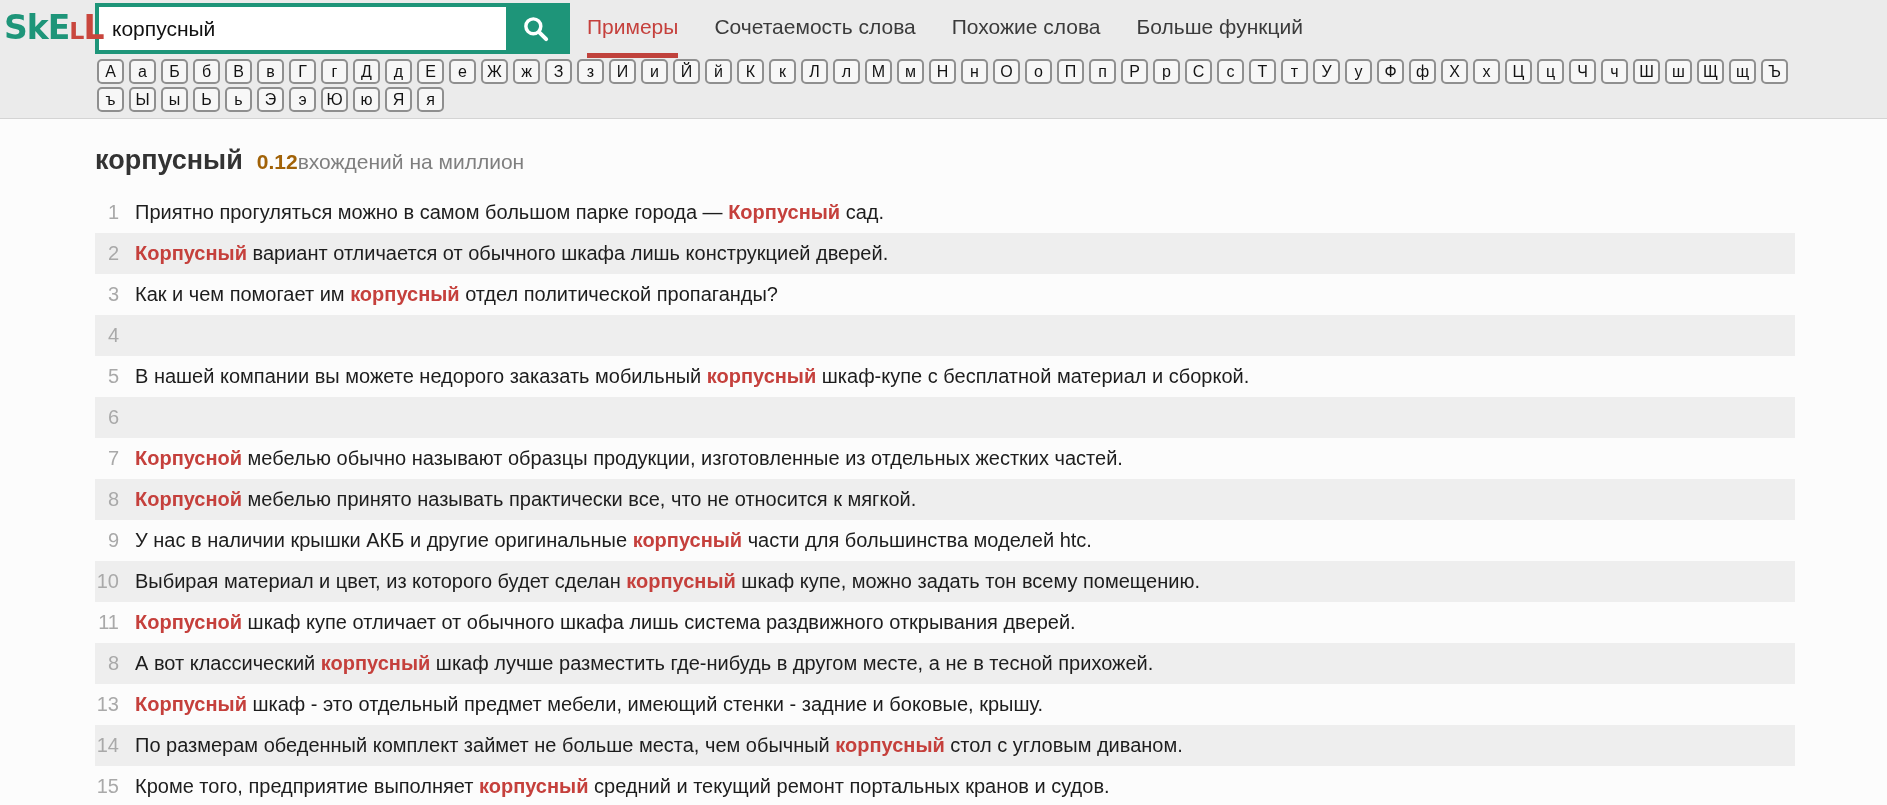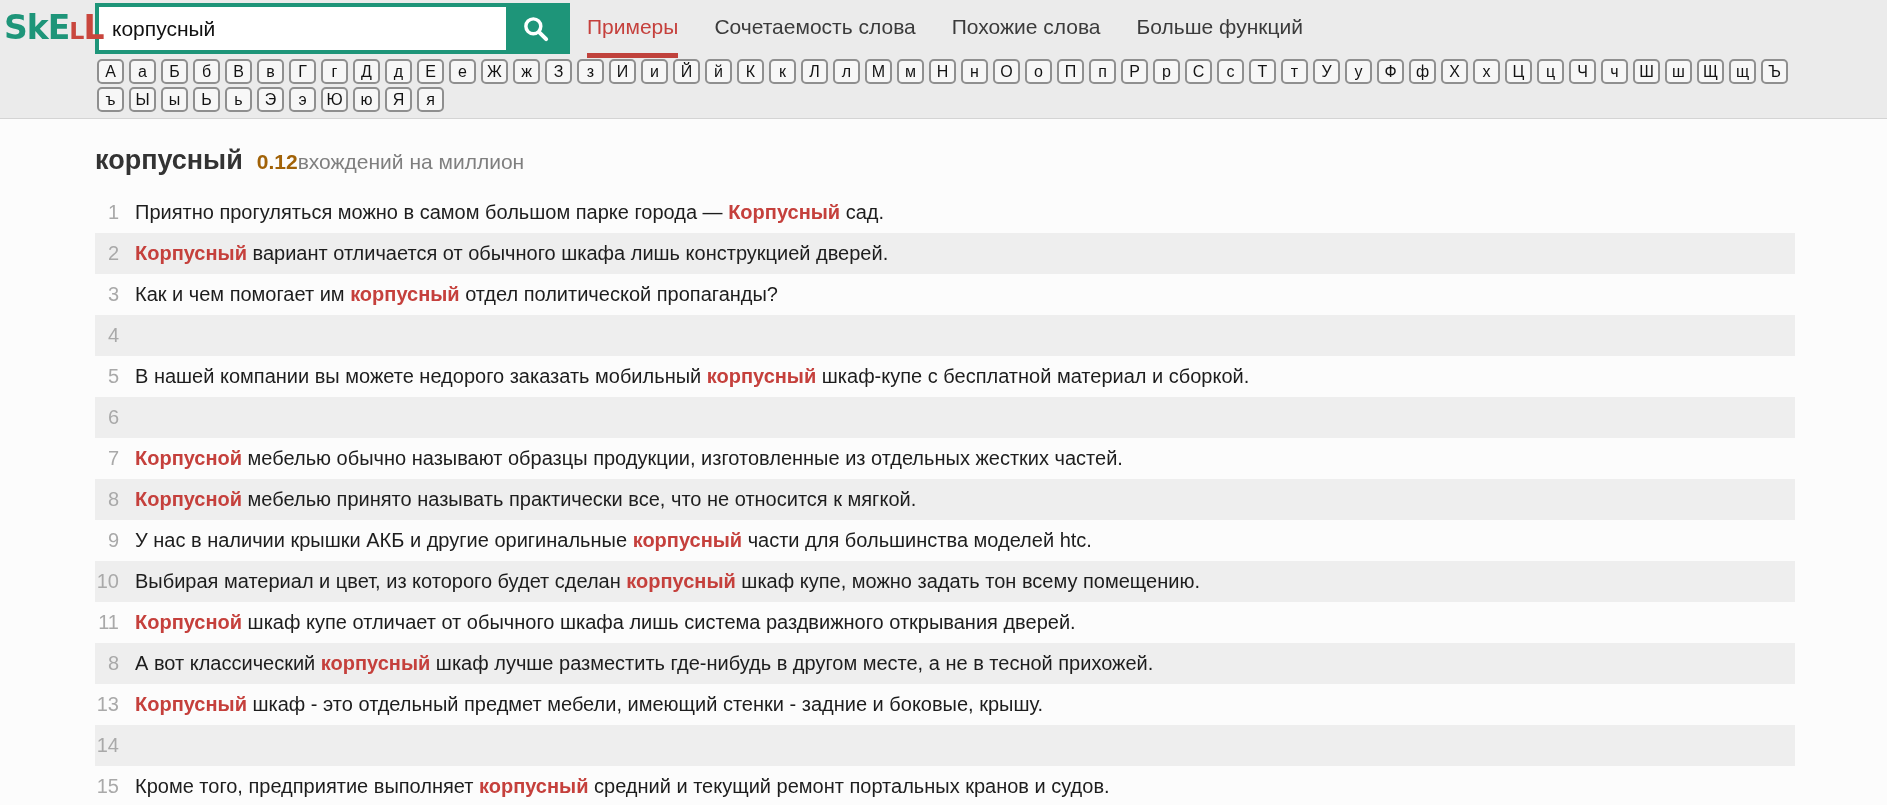--- a/index.html
+++ b/index.html
@@ -202,19 +202,20 @@
       <div class="row">
         <span class="num">8</span>
         <span class="txt"><span>А вот классический </span><span class="kw">корпусный</span><span> шкаф лучше разместить где-нибудь в другом месте, а не в тесной прихожей.</span></span>
       </div>
       <div class="row">
         <span class="num">13</span>
         <span class="txt"><span></span><span class="kw">Корпусный</span><span> шкаф - это отдельный предмет мебели, имеющий стенки - задние и боковые, крышу.</span></span>
       </div>
       <div class="row">
         <span class="num">14</span>
+        <span class="txt"><span>По размерам обеденный комплект займет не больше места, чем обычный </span><span class="kw">корпусный</span><span> стол с угловым диваном.</span></span>
       </div>
       <div class="row">
         <span class="num">15</span>
         <span class="txt"><span>Кроме того, предприятие выполняет </span><span class="kw">корпусный</span><span> средний и текущий ремонт портальных кранов и судов.</span></span>
       </div>
     </div>
 </div>
 
 </body></html>

